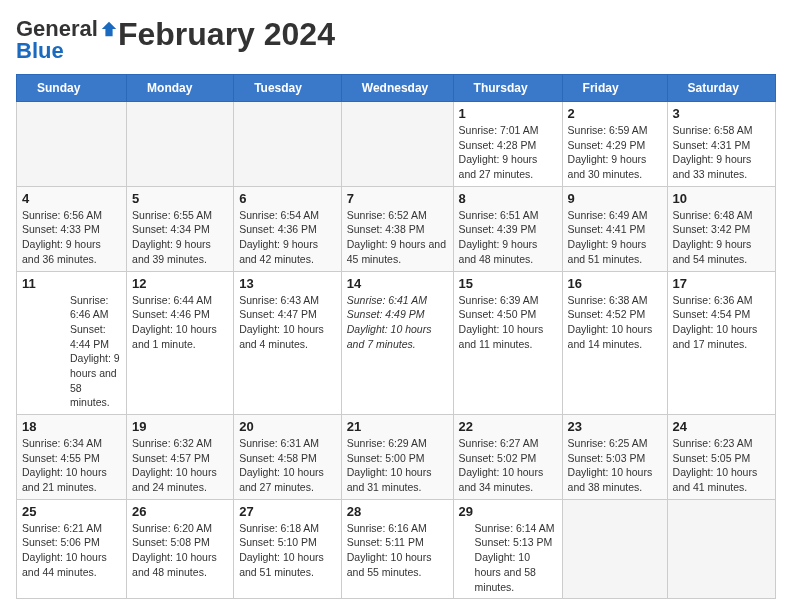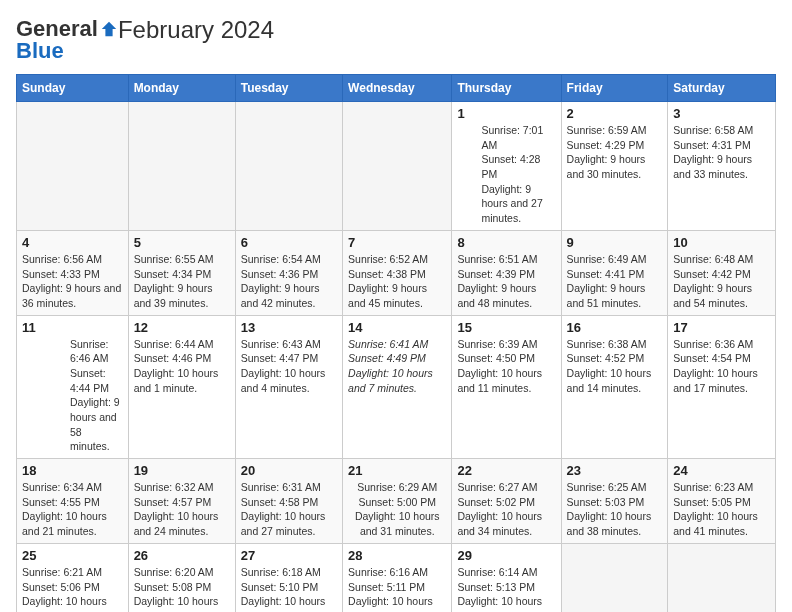--- a/index.html
+++ b/index.html
@@ -32,37 +32,37 @@
     .logo-blue { color: #1a6bbf; }
     .logo-icon {
       width: 18px;
       height: 18px;
       margin-left: 2px;
     }
     .title-block {
       text-align: right;
     }
     .month-title {
-      font-size: 24px;
-      font-weight: normal;
+      font-size: 32px;
+      font-weight: bold;
       color: #333;
     }
     .location-title {
       font-size: 15px;
       color: #333;
     }
     .calendar {
       width: 100%;
       border-collapse: collapse;
       font-size: 11px;
     }
     .calendar thead th {
       background: #3a78c9;
       color: #fff;
-      padding: 6px 5px;
+      padding: 6px 20px;
       text-align: left;
       font-weight: bold;
       font-size: 12px;
       border: 1px solid #2a68b9;
       margin-left: 36px;
     }
     .calendar tbody td {
       border: 1px solid #ccc;
       vertical-align: top;
       padding: 4px 5px;
@@ -121,21 +121,21 @@
       </tr>
   </thead>
   <tbody>
   <tr>
         <td class="empty-cell"></td>
         <td class="empty-cell"></td>
         <td class="empty-cell"></td>
         <td class="empty-cell"></td>
         <td>
           <div class="day-number">1</div>
-          <div class="day-info" style="white-space: pre-line; margin-left: 24px;">Sunrise: 7:01 AM
+          <div class="day-info" style="white-space: pre-line;">Sunrise: 7:01 AM
 Sunset: 4:28 PM
 Daylight: 9 hours and 27 minutes.</div>
         </td>
         <td>
           <div class="day-number">2</div>
           <div class="day-info" style="white-space: pre-line;">Sunrise: 6:59 AM
 Sunset: 4:29 PM
 Daylight: 9 hours and 30 minutes.</div>
         </td>
         <td>
@@ -178,21 +178,21 @@
         </td>
         <td>
           <div class="day-number">9</div>
           <div class="day-info" style="white-space: pre-line;">Sunrise: 6:49 AM
 Sunset: 4:41 PM
 Daylight: 9 hours and 51 minutes.</div>
         </td>
         <td>
           <div class="day-number">10</div>
           <div class="day-info" style="white-space: pre-line;">Sunrise: 6:48 AM
-Sunset: 4:42 PM
+Sunset: 3:42 PM
 Daylight: 9 hours and 54 minutes.</div>
         </td>
       </tr>
       <tr>
         <td>
           <div class="day-number">11</div>
           <div class="day-info" style="white-space: pre-line; margin-left: 48px;">Sunrise: 6:46 AM
 Sunset: 4:44 PM
 Daylight: 9 hours and 58 minutes.</div>
         </td>
@@ -247,21 +247,21 @@
 Daylight: 10 hours and 24 minutes.</div>
         </td>
         <td>
           <div class="day-number">20</div>
           <div class="day-info" style="white-space: pre-line;">Sunrise: 6:31 AM
 Sunset: 4:58 PM
 Daylight: 10 hours and 27 minutes.</div>
         </td>
         <td>
           <div class="day-number">21</div>
-          <div class="day-info" style="white-space: pre-line; text-align: center;">Sunrise: 6:29 AM
+          <div class="day-info" style="white-space: pre-line;">Sunrise: 6:29 AM
 Sunset: 5:00 PM
 Daylight: 10 hours and 31 minutes.</div>
         </td>
         <td>
           <div class="day-number">22</div>
           <div class="day-info" style="white-space: pre-line;">Sunrise: 6:27 AM
 Sunset: 5:02 PM
 Daylight: 10 hours and 34 minutes.</div>
         </td>
         <td>
@@ -297,21 +297,21 @@
 Daylight: 10 hours and 51 minutes.</div>
         </td>
         <td>
           <div class="day-number">28</div>
           <div class="day-info" style="white-space: pre-line;">Sunrise: 6:16 AM
 Sunset: 5:11 PM
 Daylight: 10 hours and 55 minutes.</div>
         </td>
         <td>
           <div class="day-number">29</div>
-          <div class="day-info" style="white-space: pre-line;">Sunrise: 6:14 AM
+          <div class="day-info" style="white-space: pre-line; margin-left: 16px;">Sunrise: 6:14 AM
 Sunset: 5:13 PM
 Daylight: 10 hours and 58 minutes.</div>
         </td>
         <td class="empty-cell"></td>
         <td class="empty-cell"></td>
       </tr>
     </tbody>
 </table>
 
 </body></html>

